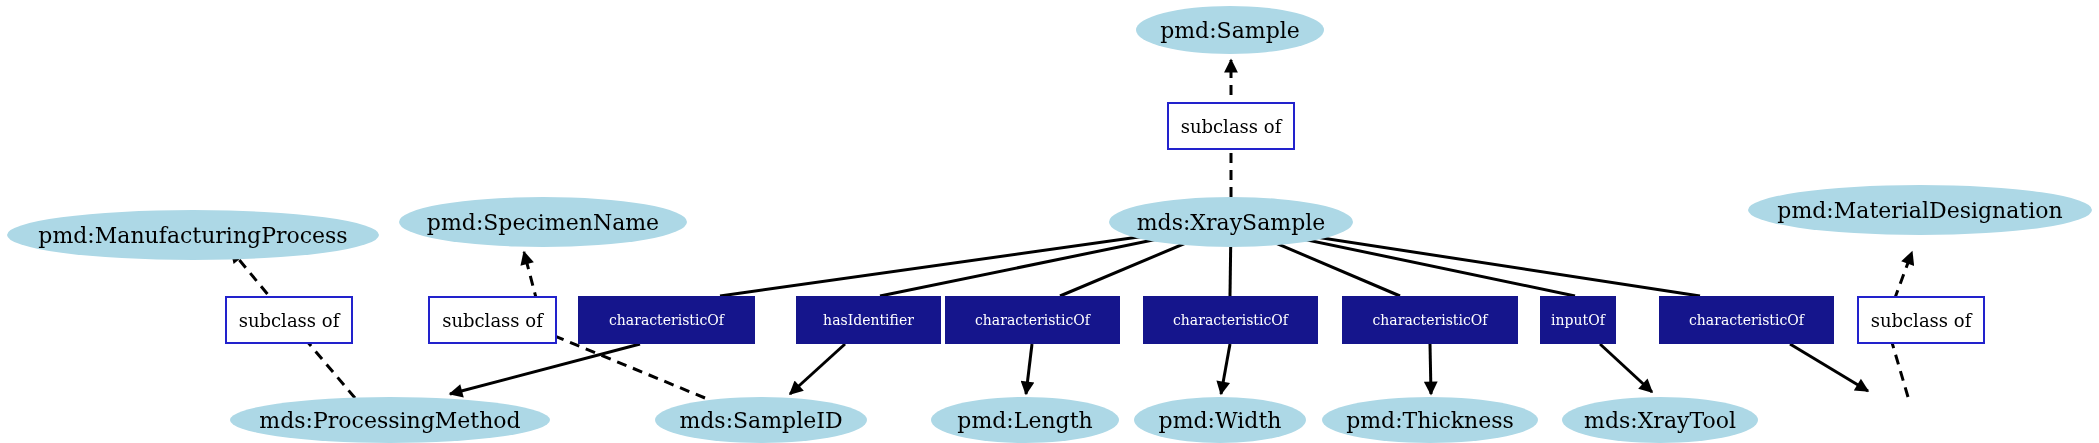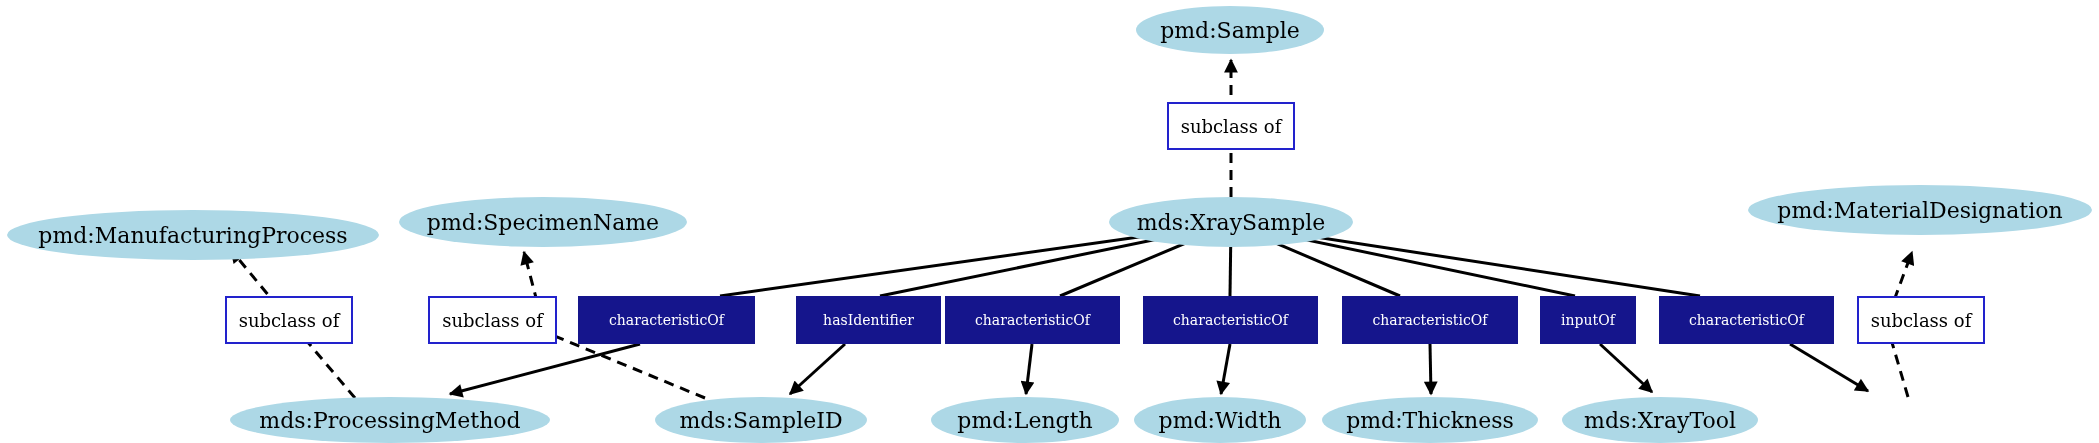--- a/index.html
+++ b/index.html
@@ -90,21 +90,21 @@
   <div class="node ellipse" style="left:931px;  top:397px; width:188px; height:46px;">pmd:Length</div>
   <div class="node ellipse" style="left:1322px; top:397px; width:216px; height:46px;">pmd:Thickness</div>
   <div class="node ellipse" style="left:1134px; top:397px; width:172px; height:46px;">pmd:Width</div>
   <div class="node ellipse" style="left:1562px; top:397px; width:196px; height:46px;">mds:XrayTool</div>
 
   <div class="node prop" style="left:578px;  top:296px; width:177px; height:48px;">characteristicOf</div>
   <div class="node prop" style="left:778px;  top:296px; width:145px; height:48px;margin-left:18px;">hasIdentifier</div>
   <div class="node prop" style="left:945px;  top:296px; width:175px; height:48px;">characteristicOf</div>
   <div class="node prop" style="left:1143px; top:296px; width:175px; height:48px;">characteristicOf</div>
   <div class="node prop" style="left:1342px; top:296px; width:176px; height:48px;">characteristicOf</div>
-  <div class="node prop" style="left:1540px; top:296px; width:96px;  height:48px;">inputOf</div>
+  <div class="node prop" style="left:1540px; top:296px; width:76px;  height:48px;">inputOf</div>
   <div class="node prop" style="left:1659px; top:296px; width:175px; height:48px;">characteristicOf</div>
 
   <div class="node subbox" style="left:1167px; top:102px; width:128px; height:48px;">subclass of</div>
   <div class="node subbox" style="left:225px;  top:296px; width:128px; height:48px;">subclass of</div>
   <div class="node subbox" style="left:428px;  top:296px; width:129px; height:48px;">subclass of</div>
   <div class="node subbox" style="left:1857px; top:296px; width:128px; height:48px;">subclass of</div>
 
 </div>
 
 </body></html>

